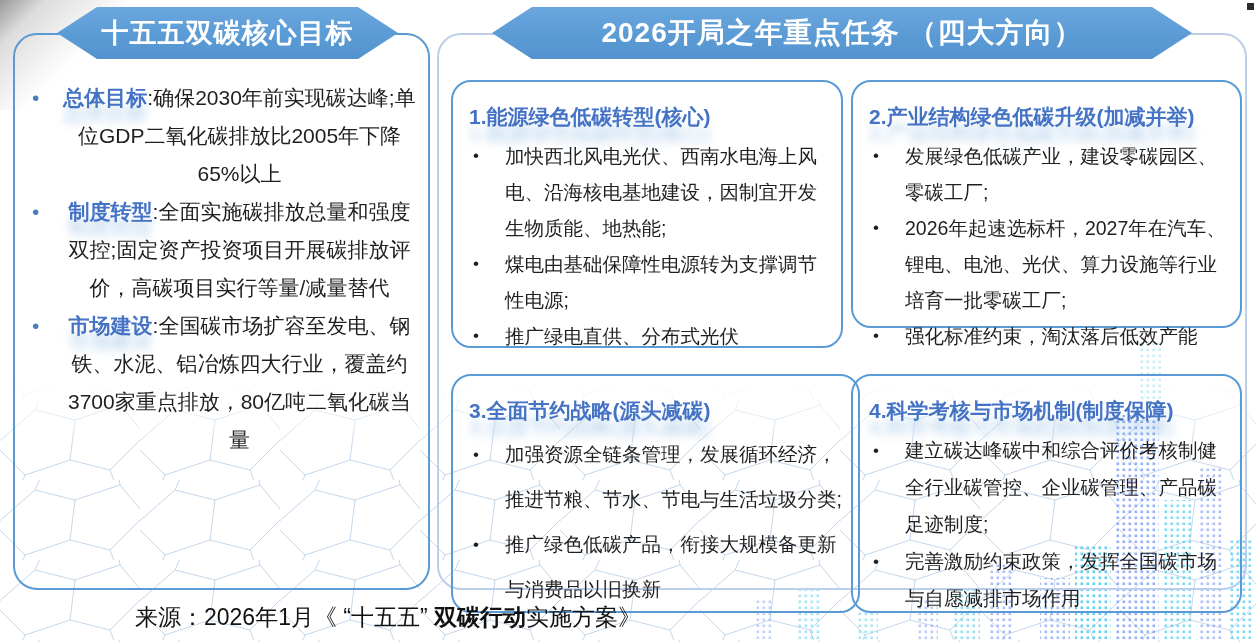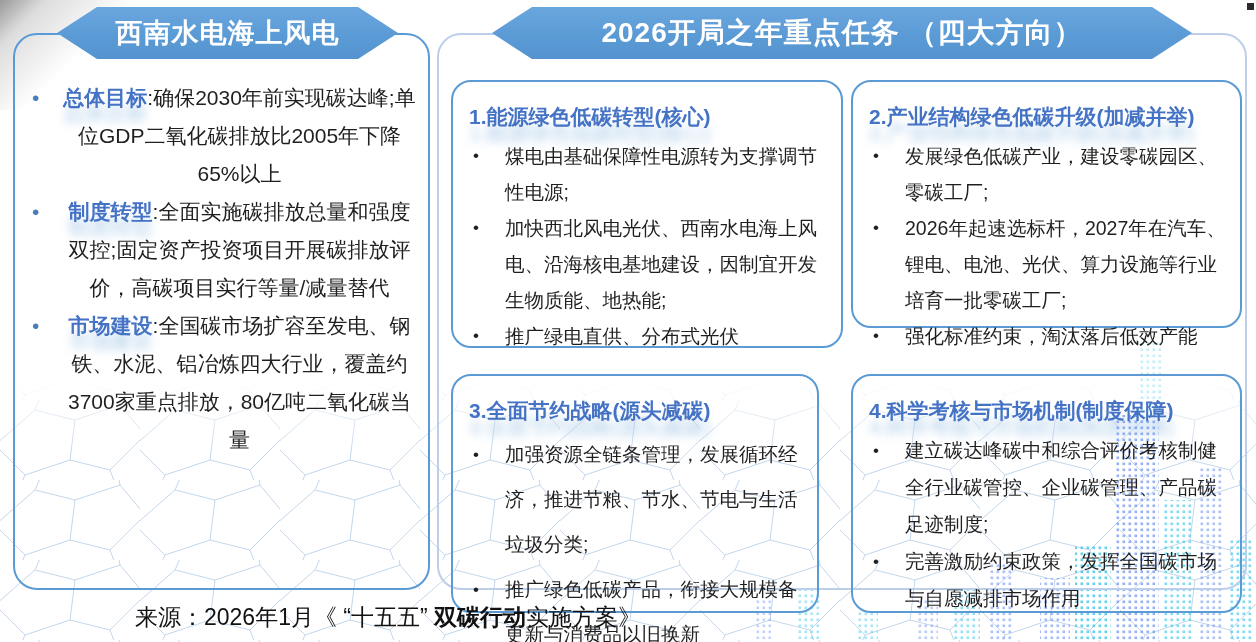--- a/index.html
+++ b/index.html
@@ -58,21 +58,21 @@
     text-shadow: 0 15px 8px rgba(91,155,213,0.35);
   }
 
   
   .task-box {
     position: absolute; border: 2px solid #5b9bd5; border-radius: 20px;
     background: transparent; padding: 16px 12px 0 12px;
   }
   .box-1 { left: 12px;  top: 45px;  width: 392px; height: 268px; }
   .box-2 { left: 412px; top: 45px;  width: 391px; height: 248px; }
-  .box-3 { left: 12px;  top: 339px; width: 368px; height: 239px; }
+  .box-3 { left: 12px;  top: 339px; width: 409px; height: 239px; }
   .box-4 { left: 412px; top: 339px; width: 391px; height: 239px; }
   .task-title {
     color: #4472c4; font-weight: bold; font-size: 21px; line-height: 30px;
     margin: 4px 0 6px 4px;
     text-shadow: 0 16px 8px rgba(91,155,213,0.35);
   }
   .task-list { list-style: none; }
   .task-item {
     position: relative; padding-left: 40px;
     font-size: 19.5px; color: #1f1f1f;
@@ -139,21 +139,21 @@
         <rect x="798" y="585" width="22" height="57" fill="url(#dotC)" opacity="0.45"></rect>
         <rect x="753" y="600" width="18" height="42" fill="url(#dotB)" opacity="0.40"></rect>
         <rect x="1138" y="340" width="24" height="80" fill="url(#dotC)" opacity="0.30"></rect>
       </g>
     </svg>
     <div class="corner-shade"></div>
     <div class="tr-dot"></div>
   </div>
 
   <div class="banner banner-left">
-    <span>西南水电海上风电</span>
+    <span>十五五双碳核心目标</span>
   </div>
 
   <div class="panel left-panel">
     <ul class="goal-list">
       <li class="goal-item">
         <span class="goal-term">总体目标</span><span>:确保2030年前实现碳达峰;单位GDP二氧化碳排放比2005年下降65%以上</span>
       </li>
       <li class="goal-item">
         <span class="goal-term">制度转型</span><span>:全面实施碳排放总量和强度双控;固定资产投资项目开展碳排放评价，高碳项目实行等量/减量替代</span>
       </li>
@@ -165,22 +165,22 @@
 
   <div class="banner banner-right">
     <span>2026开局之年重点任务 （四大方向）</span>
   </div>
 
   <div class="panel right-panel">
 
     <div class="task-box box-1 lh36">
       <div class="task-title">1.能源绿色低碳转型(核心)</div>
       <ul class="task-list">
+        <li class="task-item">加快西北风电光伏、西南水电海上风电、沿海核电基地建设，因制宜开发生物质能、地热能;</li>
         <li class="task-item">煤电由基础保障性电源转为支撑调节性电源;</li>
-        <li class="task-item">加快西北风电光伏、西南水电海上风电、沿海核电基地建设，因制宜开发生物质能、地热能;</li>
         <li class="task-item">推广绿电直供、分布式光伏</li>
       </ul>
     </div>
 
     <div class="task-box box-2 lh36">
       <div class="task-title">2.产业结构绿色低碳升级(加减并举)</div>
       <ul class="task-list">
         <li class="task-item">发展绿色低碳产业，建设零碳园区、零碳工厂;</li>
         <li class="task-item">2026年起速选标杆，2027年在汽车、锂电、电池、光伏、算力设施等行业培育一批零碳工厂;</li>
         <li class="task-item">强化标准约束，淘汰落后低效产能</li>

